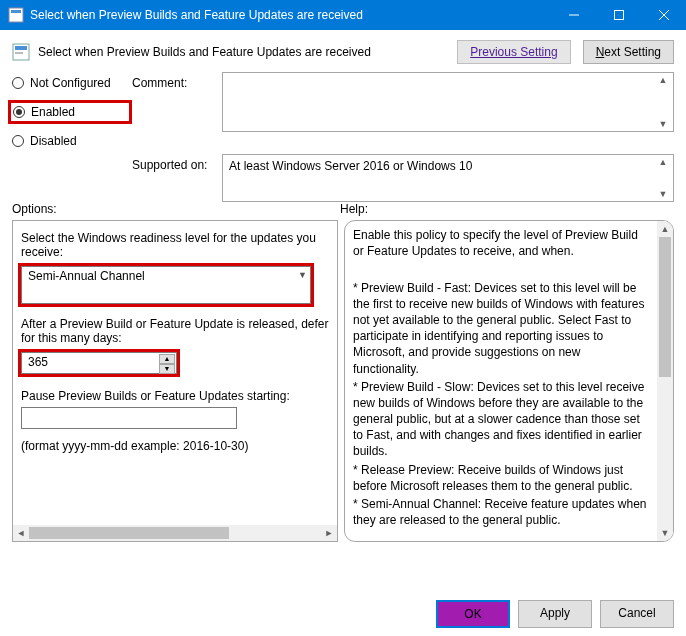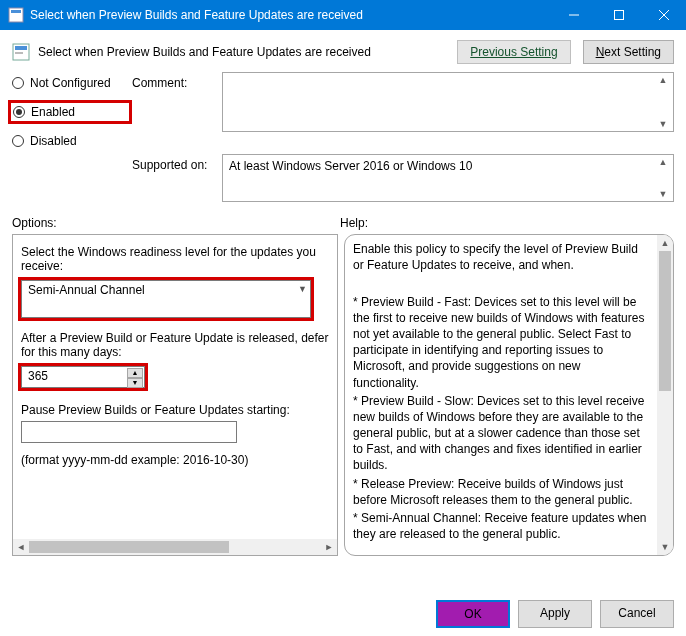--- a/index.html
+++ b/index.html
@@ -7,46 +7,46 @@
   .titlebar { background: #0078d7; color: #fff; height: 30px; display: flex; align-items: center; padding-left: 8px; }
   .titlebar .icon { width: 16px; height: 16px; margin-right: 6px; display:inline-flex; align-items:center; justify-content:center;}
   .titlebar .title { flex: 1; font-size: 12px; }
   .titlebar .winbtn { width: 45px; height: 30px; display: flex; align-items: center; justify-content: center; }
   .content { padding: 10px 12px 0 12px; }
   .header-row { display: flex; align-items: center; margin-bottom: 8px; }
   .header-row .hicon { width: 18px; height: 18px; margin-right: 8px; display:inline-flex;}
   .header-row .htext { flex: 1; }
   .header-row .navbtns { display: flex; gap: 12px; }
   .btn { border: 1px solid #adadad; background: #e1e1e1; padding: 4px 12px; min-width: 90px; text-align:center; cursor:pointer; }
-  .btn.disabled { color: #14532d; border-color: #bfbfbf; background:#e6e6e6; }
+  .btn.disabled { color: #4c1d95; border-color: #bfbfbf; background:#e6e6e6; }
   .btn .ul { text-decoration: underline; }
   .state-row { display:flex; margin-top:6px;}
   .state-col { width: 120px; }
   .radio-group { display:flex; flex-direction:column; gap:10px; padding-top:4px;}
   .radio-item { display:flex; align-items:center; gap:6px; }
   .radio-circle { width:12px; height:12px; border:1px solid #333; border-radius:50%; display:inline-flex; align-items:center; justify-content:center;}
   .radio-circle.checked::after { content:""; width:6px; height:6px; background:#333; border-radius:50%; }
   .red-box { border: 3px solid #d40000; padding: 2px 6px 2px 2px; margin-left:-4px; }
   .labelcol { width: 90px; padding-top:4px; text-align:left; }
   .field-col { flex:1; }
   .textarea { border:1px solid #a6a6a6; width: 100%; height: 60px; position:relative; background:#fff;}
   .textarea .sb { position:absolute; right:2px; width:16px; display:flex; flex-direction:column; justify-content:space-between; height:100%;}
   .tri { font-size:9px; color:#606060; text-align:center; line-height:14px;}
   .supported-box { border:1px solid #a6a6a6; width:100%; height:48px; padding:4px 6px; position:relative; background:#fff;}
   .supported-box .sb { position:absolute; right:2px; top:0; width:16px; display:flex; flex-direction:column; justify-content:space-between; height:100%;}
-  .mid-labels { display:flex; margin-top:14px; }
+  .mid-labels { display:flex; }
   .mid-labels .l { width: 328px; }
   .panels { display:flex; margin-top:4px; gap:6px;}
   .panel { border:1px solid #a6a6a6; height: 322px; background:#fff; position:relative; }
   .panel.options { width: 326px; padding:6px 8px; overflow:hidden;}
   .panel.help { flex:1; padding:6px 10px 6px 8px; overflow:hidden;border-radius:11px;}
   .options p { margin: 4px 0; }
   .combo { border:1px solid #7a7a7a; height:38px; width: 290px; padding:2px 6px; position:relative; background:#fff;}
   .combo .dd { position:absolute; right:3px; top:3px; font-size:9px; color:#555;}
-  .spinner { border:1px solid #7a7a7a; height:22px; width:124px; position:relative; padding:2px 6px; background:#fff;}
+  .spinner { border:1px solid #7a7a7a; height:22px; width:156px; position:relative; padding:2px 6px; background:#fff;}
   .spin-buttons { position:absolute; right:1px; top:1px; width:16px; height:18px; display:flex; flex-direction:column;}
   .spin-buttons div { flex:1; border:1px solid #a6a6a6; font-size:7px; text-align:center; line-height:8px; background:#e1e1e1;}
   .edit { border:1px solid #7a7a7a; height:22px; width:216px; background:#fff;}
   .red-wrap { border:3px solid #d40000; display:inline-block; padding:0; margin-left:-3px;}
   .help-text { line-height:1.35; }
   .help-text p { margin: 0 0 2px 0; }
   .vscroll { position:absolute; right:0; top:0; width:16px; height:100%; background:#f0f0f0; display:flex; flex-direction:column;}
   .vscroll .arr { height:16px; text-align:center; font-size:9px; color:#606060; line-height:16px; background:#f0f0f0;}
   .vscroll .track { flex:1; position:relative;}
   .vscroll .thumb { position:absolute; top:0; left:2px; width:12px; height:140px; background:#c2c2c2;}

